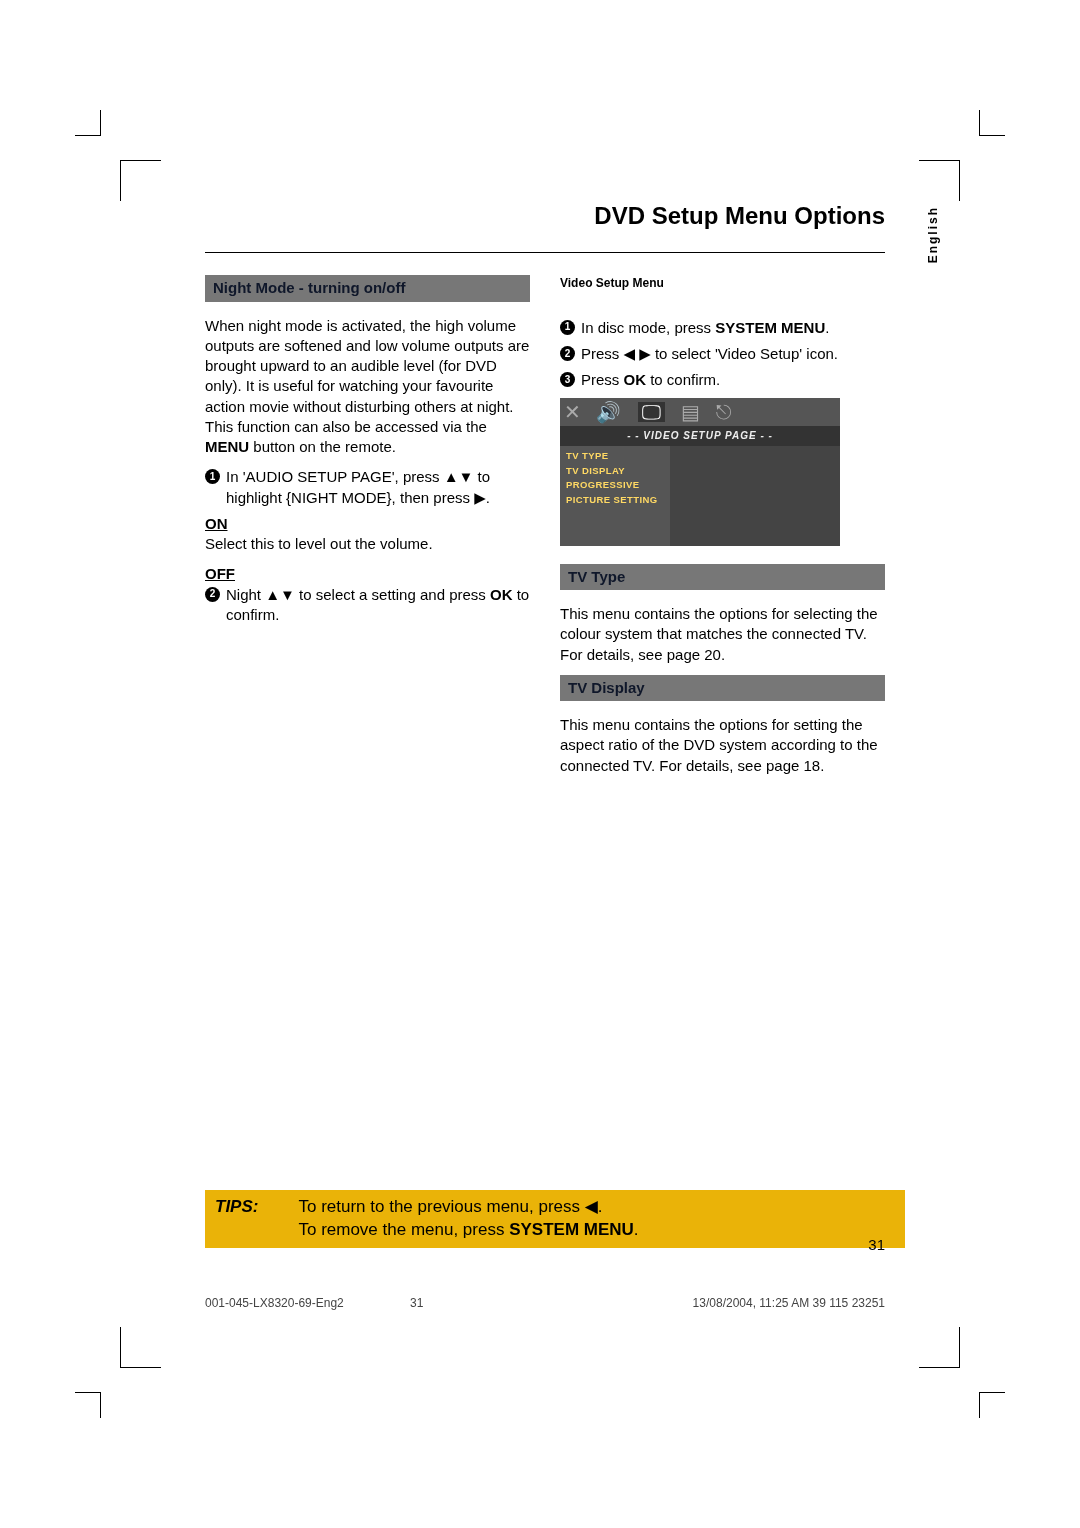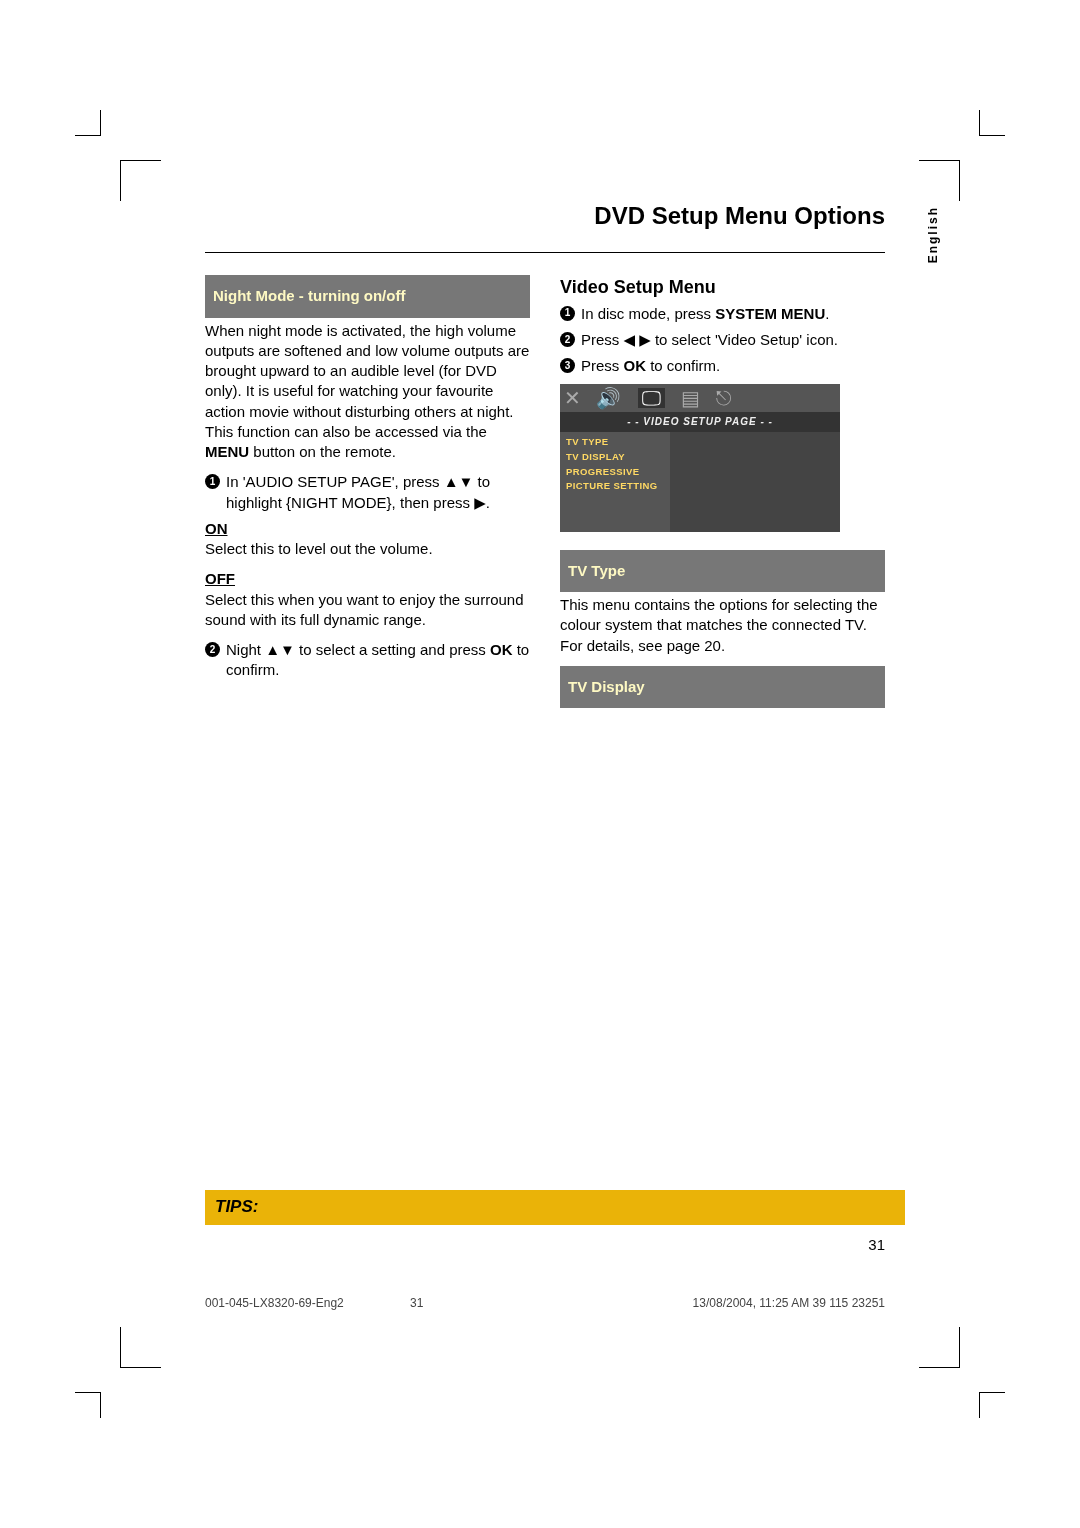--- a/index.html
+++ b/index.html
@@ -41,25 +41,25 @@
   }
   .columns {
     display: flex;
     gap: 30px;
   }
   .col {
     flex: 1;
   }
   .section-header {
     background: #777;
-    color: #fef9c3;
-    font-weight: bold;
-    padding: 11px 8px;
+    color: #0f172a;
+    font-weight: bold;
+    padding: 3px 8px;
     font-size: 15px;
-    margin-bottom: 3px;
+    margin-bottom: 14px;
   }
   p { margin: 0 0 10px 0; }
   .step {
     display: flex;
     gap: 6px;
     margin-bottom: 6px;
     align-items: flex-start;
   }
   .step-num {
     display: inline-flex;
@@ -73,23 +73,23 @@
     font-size: 10px;
     font-weight: bold;
     flex-shrink: 0;
     margin-top: 2px;
   }
   .sub-header {
     font-weight: bold;
     text-decoration: underline;
   }
   .section-title-big {
-    font-size: 18px;
-    font-weight: bold;
-    margin-bottom: 4px;
+    font-size: 12px;
+    font-weight: bold;
+    margin-bottom: 26px;
   }
   .osd {
     background: #444;
     width: 280px;
     margin: 8px 0 18px 0;
     color: #fff;
   }
   .osd-tabs {
     display: flex;
     background: #555;
@@ -197,21 +197,20 @@
       <p>
         <span>When night mode is activated, the high volume outputs are softened and low volume outputs are brought upward to an audible level (for DVD only).  It is useful for watching your favourite action movie without disturbing others at night. This function can also be accessed via the </span><b>MENU</b><span> button on the remote.</span>
       </p>
       <div class="step">
         <span class="step-num">1</span>
         <span>In 'AUDIO SETUP PAGE', press ▲▼ to highlight {NIGHT MODE}, then press ▶.</span>
       </div>
       <div class="sub-header">ON</div>
       <p>Select this to level out the volume.</p>
       <div class="sub-header">OFF</div>
-      <p>Select this when you want to enjoy the surround sound with its full dynamic range.</p>
       <div class="step">
         <span class="step-num">2</span>
         <span>
           <span>Night ▲▼ to select a setting and press </span><b>OK</b><span> to confirm.</span>
         </span>
       </div>
     </div>
 
     <div class="col">
       <div class="section-title-big">Video Setup Menu</div>
@@ -249,25 +248,30 @@
             <div class="osd-item">PICTURE SETTING</div>
           </div>
           <div class="osd-right"></div>
         </div>
       </div>
 
       <div class="section-header">TV Type</div>
       <p>This menu contains the options for selecting the colour system that matches the connected TV.  For details, see page 20.</p>
 
       <div class="section-header">TV Display</div>
+      <p>This menu contains the options for setting the aspect ratio of the DVD system according to the connected TV. For details, see page 18.</p>
     </div>
   </div>
 </div>
 
 <div class="bottom-bar">
   <span class="tips-label">TIPS:</span>
+  <span>
+    <span>To return to the previous menu, press ◀.</span><br>
+    <span>To remove the menu, press </span><b>SYSTEM MENU</b><span>.</span>
+  </span>
 </div>
 
 <div class="page-number">31</div>
 
 <div class="footer-text footer-left">001-045-LX8320-69-Eng2</div>
 <div class="footer-text footer-mid">31</div>
 <div class="footer-text footer-right">13/08/2004, 11:25 AM 39 115 23251</div>
 
 </body></html>

